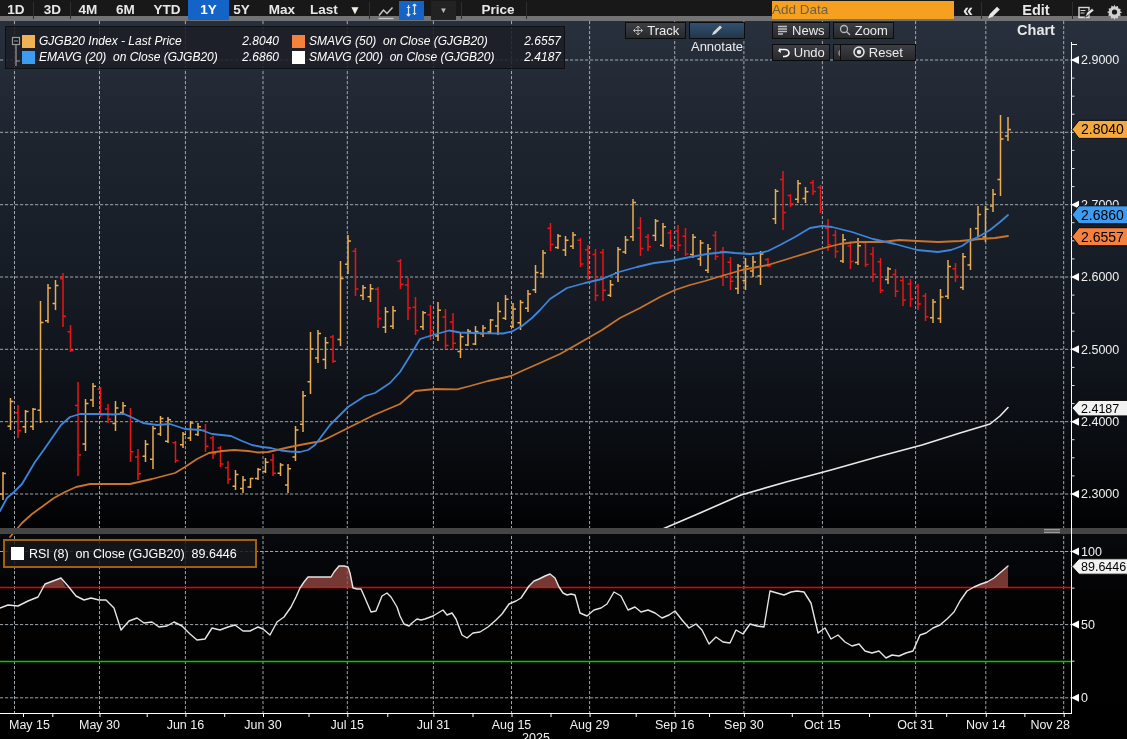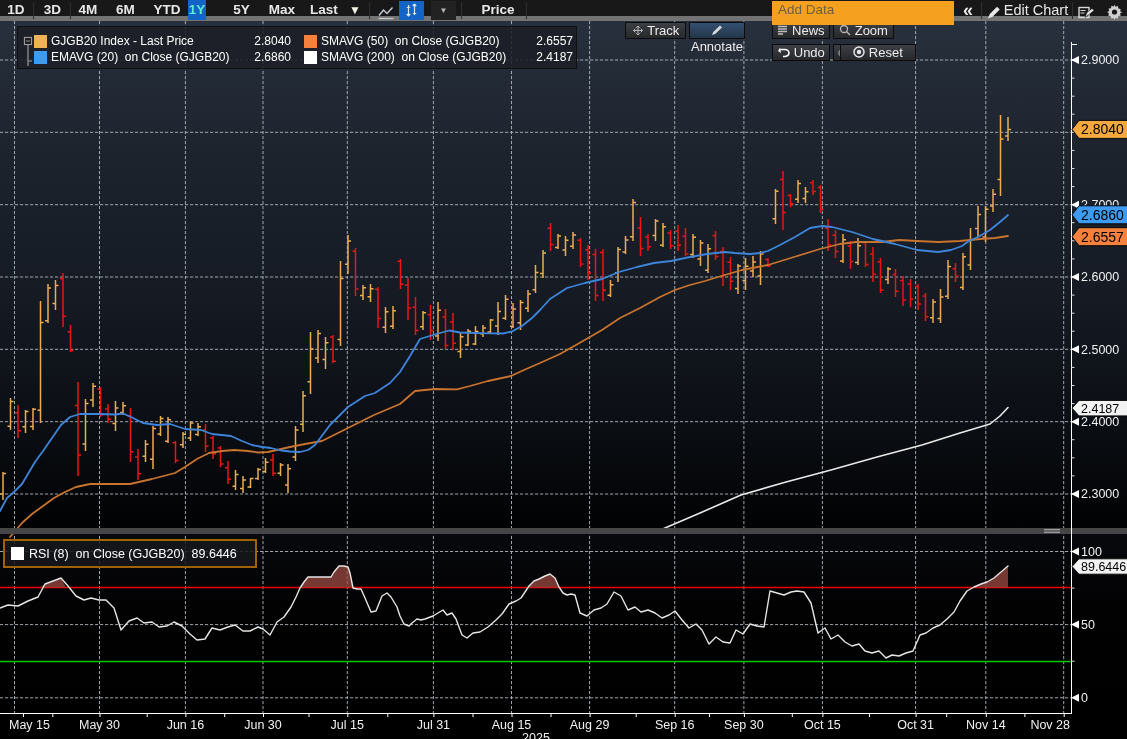--- a/index.html
+++ b/index.html
@@ -1,18 +1,18 @@
 <!DOCTYPE html>
 <html><head><meta charset="utf-8"><style>
 * { margin:0; padding:0; box-sizing:border-box; }
 body { width:1127px; height:739px; background:#000; font-family:"Liberation Sans",sans-serif; overflow:hidden; position:relative; }
 #toolbar { position:absolute; top:0; left:0; width:1127px; height:21px; background:#181818; border-bottom:5px solid #737373; z-index:5; }
 .tb { position:absolute; top:0; height:20px; line-height:20px; color:#e8e8e8; font-size:13.5px; font-weight:bold; text-align:center; }
 .tbsep { position:absolute; top:2px; height:17px; width:1px; background:#2e2e2e; }
-#legend { position:absolute; left:17px; top:26px; width:560px; height:43px; background:rgba(28,31,38,0.88); border:1px solid #0e1013; z-index:4; color:#fff; font-size:12px; }
+#legend { position:absolute; left:5px; top:26px; width:560px; height:43px; background:rgba(28,31,38,0.88); border:1px solid #0e1013; z-index:4; color:#fff; font-size:12px;font-style:italic; }
 .lrow { position:absolute; left:0; height:15px; line-height:15px; width:100%; }
 .sw { position:absolute; width:13px; height:13px; top:1px; }
 .btn { position:absolute; height:17px; line-height:16px; background:linear-gradient(#3c3f44,#26282c); border:1px solid #0c0c0c; color:#ececec; font-size:13px; text-align:center; z-index:4; }
 #rsilegend { position:absolute; left:3px; top:539px; width:254px; height:29px; background:rgba(22,24,28,0.85); border:2px solid #a16207; z-index:4; color:#fff; font-size:12.5px; }
 </style></head><body>
 <svg width="1127" height="739" viewBox="0 0 1127 739" style="position:absolute;top:0;left:0">
 <defs>
 <linearGradient id="mainbg" x1="0" y1="0" x2="0" y2="1">
 <stop offset="0" stop-color="#28303d"></stop>
         <stop offset="0.25" stop-color="#1d242e"></stop>
@@ -303,44 +303,44 @@
 <text x="536" y="742" font-family="Liberation Sans, sans-serif" font-size="12.5" fill="#f0f0f0" text-anchor="middle">2025</text>
 </svg>
 <div id="toolbar">
  <span class="tb" style="left:2px;width:28px">1D</span>
  <span class="tbsep" style="left:33px"></span>
  <span class="tb" style="left:38px;width:29px">3D</span>
  <span class="tbsep" style="left:70px"></span>
  <span class="tb" style="left:73px;width:30px">4M</span>
  <span class="tb" style="left:110px;width:31px">6M</span>
  <span class="tb" style="left:149px;width:36px">YTD</span>
- <span class="tb" style="left:188px;width:18px;background:#1464C8;color:#5eead4">1Y</span>
+ <span class="tb" style="left:188px;width:41px;background:#1464C8;color:#ffffff">1Y</span>
  <span class="tb" style="left:226px;width:31px">5Y</span>
  <span class="tb" style="left:264px;width:36px">Max</span>
  <span class="tb" style="left:301px;width:46px">Last</span>
  <span class="tb" style="left:347px;width:16px;color:#eef2e2;font-size:12px">▼</span>
  <span class="tbsep" style="left:369px"></span>
  <svg class="tb" style="left:377px;top:3px" width="18" height="15" viewBox="0 0 18 15">
       <path d="M2 10l4.5-5.5 3.5 3.5 5.5-6" stroke="#c4c9ce" stroke-width="1.5" fill="none"></path>
       <path d="M1.5 13h15" stroke="#c4c9ce" stroke-width="1.3"></path>
     </svg>
  <span class="tb" style="left:399px;width:25px;background:#1464C8;height:19px;top:1px"><svg width="15" height="15" viewBox="0 0 15 15" style="margin-top:2px">
         <path d="M4.5 2v11M2.8 4.5h3.4M4.5 13l-1.7-2M4.5 13l1.7-2M10.5 1v11M10.5 1L8.8 3M10.5 1l1.7 2M8.8 10.5h3.4" stroke="#dde4ea" stroke-width="1.2" fill="none"></path>
       </svg></span>
  <span class="tb" style="left:431px;width:25px;font-size:8px;color:#b8b8b8;background:#222;height:19px;top:1px;line-height:19px">▼</span>
  <span class="tbsep" style="left:461px"></span>
  <span class="tb" style="left:476px;width:44px">Price</span>
  <span class="tbsep" style="left:526px"></span>
- <span class="tb" style="left:772px;width:182px;top:1px;height:24px;background:#F5A01E;color:#6d6046;font-weight:normal;text-align:left;padding-left:6px;line-height:18px">Add Data</span>
+ <span class="tb" style="left:772px;width:182px;top:1px;height:18px;background:#F5A01E;color:#6d6046;font-weight:normal;text-align:left;line-height:18px">Add Data</span>
  <span class="tb" style="left:957px;width:22px;font-size:18px">«</span>
  <span class="tbsep" style="left:981px"></span>
  <svg class="tb" style="left:986px;top:3px" width="15" height="15" viewBox="0 0 15 15">
       <path d="M2 13l1.8-4.6L11 1.2 13.8 4 6.6 11.2z" fill="#e8e8e8"></path>
     </svg>
- <span class="tb" style="left:1003px;width:66px;font-weight:normal;font-size:14.5px">Edit Chart</span>
+ <span class="tb" style="left:1003px;width:66px;font-weight:bold;font-size:14.5px">Edit Chart</span>
  <span class="tbsep" style="left:1072px"></span>
  <svg class="tb" style="left:1078px;top:3px" width="16" height="15" viewBox="0 0 16 15">
       <rect x="1" y="2" width="10" height="10" fill="none" stroke="#d8d8d8" stroke-width="1.4"></rect>
       <path d="M2.5 5h5M2.5 7.5h4" stroke="#d8d8d8" stroke-width="1"></path>
       <path d="M7 12l2-5 5-4 2 2-5 4z" fill="#e8e8e8" stroke="#181818" stroke-width="0.6"></path>
     </svg>
  <svg class="tb" style="left:1106px;top:2px" width="17" height="17" viewBox="0 0 17 17">
       <path d="M8.5 1l1 2.2 2.4-.6 .4 2.4 2.4 .4-.6 2.4 2.2 1-2.2 1 .6 2.4-2.4 .4-.4 2.4-2.4-.6-1 2.2-1-2.2-2.4 .6-.4-2.4-2.4-.4 .6-2.4L1 8.5l2.2-1-.6-2.4 2.4-.4 .4-2.4 2.4 .6z" fill="#d0d0d0"></path>
       <circle cx="8.5" cy="8.5" r="2.6" fill="#181818"></circle>
     </svg>

